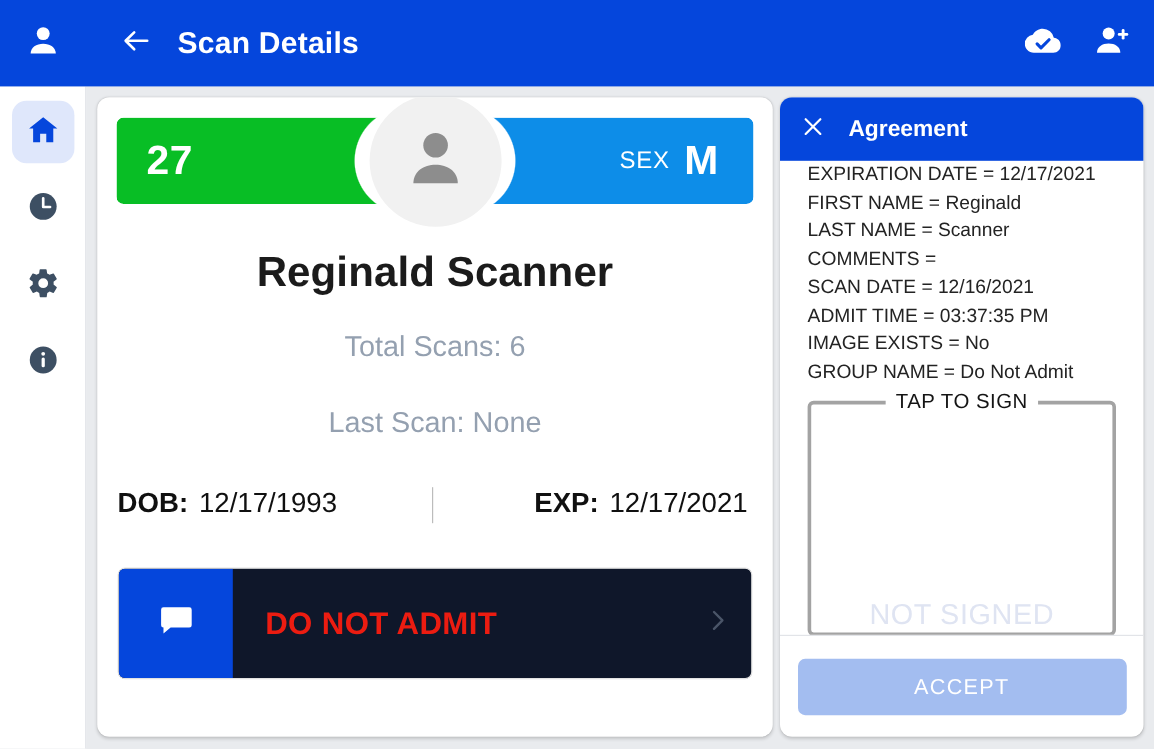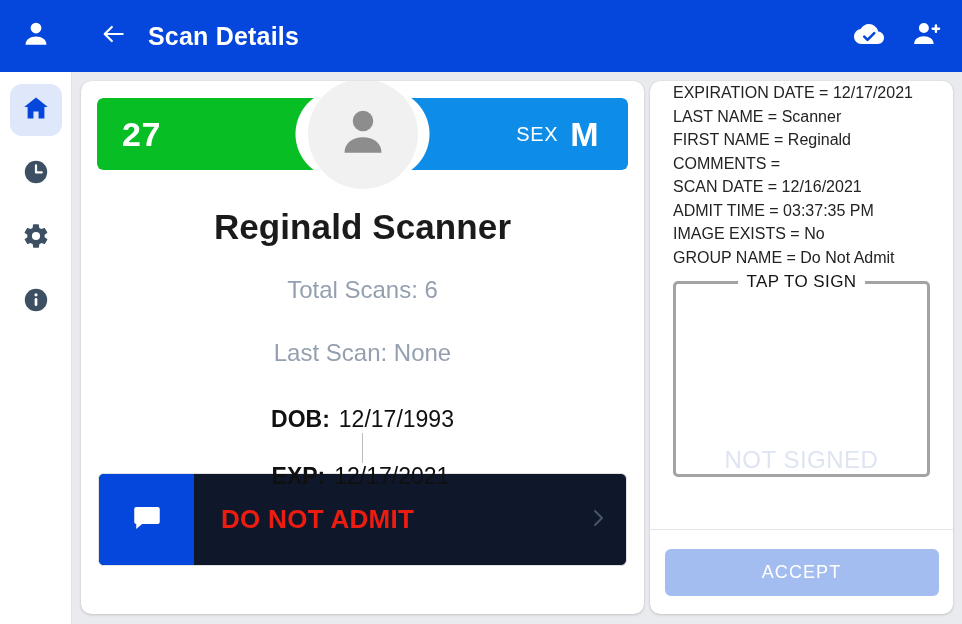--- a/index.html
+++ b/index.html
@@ -187,25 +187,23 @@
   .sub-line {
     text-align: center;
     color: #94a0b0;
     font-size: 24px;
     margin-top: 29px;
   }
   .sub-line.second { margin-top: 35px; }
 
   .dates-row {
     display: flex;
-    align-items: center;
     margin-top: 39px;
     padding: 0 17px;
     height: 38px;
-    flex-direction: column;
   }
   .date-cell {
     flex: 1 1 0;
     display: flex;
     align-items: baseline;
     font-size: 23px;
     color: #101010;
   }
   .date-cell.right { justify-content: flex-end; padding-right: 4px; }
   .date-key { font-weight: bold; }
@@ -487,26 +485,35 @@
             <svg width="24" height="24" viewBox="0 0 24 24" fill="none" stroke="#4a5568" stroke-width="2" stroke-linecap="round" stroke-linejoin="round">
               <polyline points="9,5 16,12 9,19"></polyline>
             </svg>
           </span>
         </div>
       </div>
     </div>
 
     <div class="card-right">
 
+      <div class="agr-header">
+        <span>
+          <svg width="21" height="21" viewBox="0 0 24 24" fill="none" stroke="#ffffff" stroke-width="2.1" stroke-linecap="round">
+            <line x1="5" y1="5" x2="19" y2="19"></line>
+            <line x1="19" y1="5" x2="5" y2="19"></line>
+          </svg>
+        </span>
+        <span class="agr-title">Agreement</span>
+      </div>
 
       <div class="agr-body">
         <div class="agr-lines">
           <div class="agr-line">EXPIRATION DATE = 12/17/2021</div>
+          <div class="agr-line">FIRST NAME = Reginald</div>
           <div class="agr-line">LAST NAME = Scanner</div>
-          <div class="agr-line">FIRST NAME = Reginald</div>
           <div class="agr-line">COMMENTS =</div>
           <div class="agr-line">SCAN DATE = 12/16/2021</div>
           <div class="agr-line">ADMIT TIME = 03:37:35 PM</div>
           <div class="agr-line">IMAGE EXISTS = No</div>
           <div class="agr-line">GROUP NAME = Do Not Admit</div>
         </div>
 
         <div class="sign-box">
           <div class="sign-legend">TAP TO SIGN</div>
           <div class="sign-placeholder">NOT SIGNED</div>

